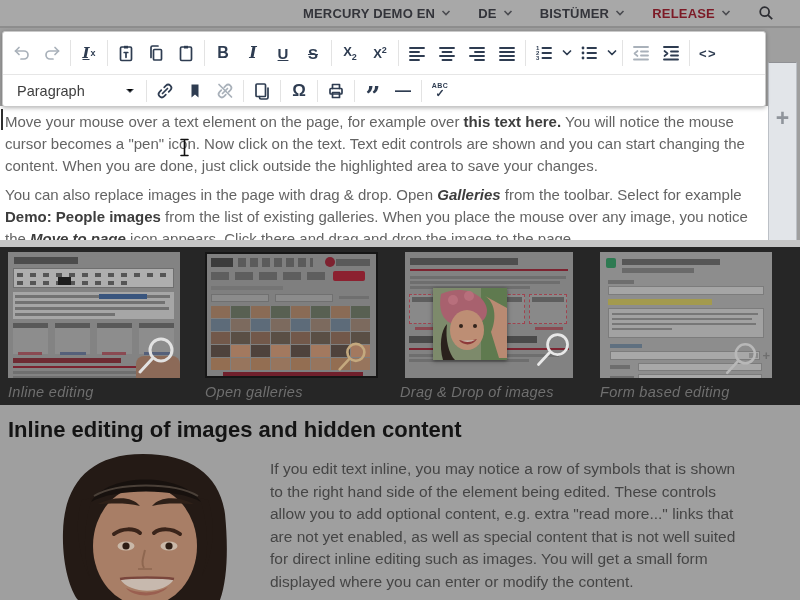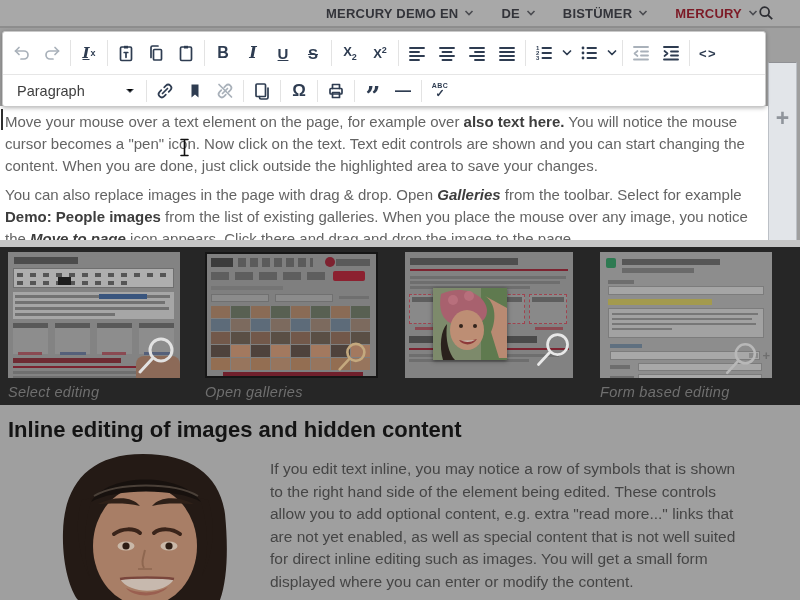--- a/index.html
+++ b/index.html
@@ -2,21 +2,21 @@
 <html><head>
 <meta charset="utf-8">
 <style>
   html,body{margin:0;padding:0;background:#666;}
   .stage{position:relative;width:800px;height:600px;overflow:hidden;background:#9f9f9f;
          font-family:"Liberation Sans","DejaVu Sans",sans-serif;}
 
   
   .nav{position:absolute;left:0;top:0;width:800px;height:28px;background:#a8a8a8;
        border-bottom:2px solid #8d8d8d;display:flex;align-items:center;justify-content:flex-end;
-       padding-right:26px;box-sizing:border-box;}
+       gap:27px;padding-right:26px;box-sizing:border-box;}
   .nav-item{display:flex;align-items:center;gap:6px;font-size:13px;font-weight:700;
             color:#33343a;letter-spacing:.2px;cursor:pointer;}
   .nav-item.active{color:#7c1a26;}
   .nav-item svg{stroke:#4a4b50;}
   .nav-search{display:flex;align-items:center;cursor:pointer;}
 
   
   .edit-area{position:absolute;left:0;top:106px;width:774px;height:134px;background:#ffffff;}
   .edit-area .rich{padding:5px 16px 0 5px;font-size:15px;line-height:22px;color:#646464;}
   .edit-area .rich p{margin:0 0 7px 0;}
@@ -96,39 +96,39 @@
         </div>
         <div class="nav-item">
           <span>BISTÜMER</span>
           <span style="display: flex;">
             <svg viewBox="0 0 10 6" width="10" height="6" fill="none" stroke-width="1.6">
               <path d="M1.5 1 5 4.5 8.5 1"></path>
             </svg>
           </span>
         </div>
         <div class="nav-item active">
-          <span>MERCURY</span>
+          <span>RELEASE</span>
           <span style="display: flex;">
             <svg viewBox="0 0 10 6" width="10" height="6" fill="none" stroke-width="1.6">
               <path d="M1.5 1 5 4.5 8.5 1"></path>
             </svg>
           </span>
         </div>
       </div>
     <div class="nav-search">
       <svg width="16" height="16" viewBox="0 0 18 18" fill="none" stroke="#2d2e33" stroke-width="2">
         <circle cx="7.5" cy="7.5" r="5"></circle>
           <path d="M11.3 11.3 16 16"></path>
       </svg>
     </div>
   </div>
 
   <div class="edit-area">
     <div class="rich">
-      <p><span>Move your mouse over a text element on the page, for example over </span><b>also text here.</b><span> You will notice the mouse cursor becomes a "pen" icon. Now click on the text. Text edit controls are shown and you can start changing the content. When you are done, just click outside the highlighted area to save your changes.</span></p>
+      <p><span>Move your mouse over a text element on the page, for example over </span><b>this text here.</b><span> You will notice the mouse cursor becomes a "pen" icon. Now click on the text. Text edit controls are shown and you can start changing the content. When you are done, just click outside the highlighted area to save your changes.</span></p>
       <p><span>You can also replace images in the page with drag &amp; drop. Open </span><b style="font-style: italic;">Galleries</b><span> from the toolbar. Select for example </span><b>Demo: People images</b><span> from the list of existing galleries. When you place the mouse over any image, you notice the </span><b style="font-style: italic;">Move to page</b><span> icon appears. Click there and drag and drop the image to the page.</span></p>
     </div>
   </div>
   <div class="caret"></div>
   <div class="ibeam">
     <svg width="11" height="19" viewBox="0 0 11 19" fill="none" stroke="#111" stroke-width="1.6" stroke-linecap="round">
       <path d="M2 1.5h7M5.5 1.5v16M2 17.5h7"></path>
     </svg>
   </div>
 
@@ -562,22 +562,23 @@
       <div class="abs" style="left:38px;top:122px;width:124px;height:8px;background:#a8a8a8;border:1px solid #7c7c7c;box-sizing:border-box;"></div>
       <div class="mag" style="left:122px;top:88px;">
         <svg width="38" height="38" viewBox="0 0 44 44" stroke="#b8b8b8" stroke-width="3">
           <circle cx="27" cy="16" r="11"></circle>
             <path d="M18 25 6 38"></path>
         </svg>
       </div>
       <div class="abs" style="right:2px;top:96px;font-size:13px;font-weight:700;color:#6f6f6f;">+</div>
     </div>
 
-    <div class="caption" style="left:8px;">Select editing</div>
+    <div class="caption" style="left:8px;">Inline editing</div>
     <div class="caption" style="left:205px;">Open galleries</div>
+    <div class="caption" style="left:400px;">Drag &amp; Drop of images</div>
     <div class="caption" style="left:600px;">Form based editing</div>
   </div>
 
   <div class="h2">Inline editing of images and hidden content</div>
 
   <div class="portrait">
     <svg width="230" height="148" viewBox="0 0 230 148">
       <path d="M115 2 C58 2 36 36 35 80 C34 112 42 138 50 148 L192 148 C200 126 200 92 197 62 C192 24 164 2 115 2 Z" fill="#241a15"></path>
       <ellipse cx="117" cy="94" rx="52" ry="60" fill="#a87e66"></ellipse>
       <path d="M63 50 C80 20 154 20 173 50 C150 36 86 36 63 50 Z" fill="#17110e"></path>

